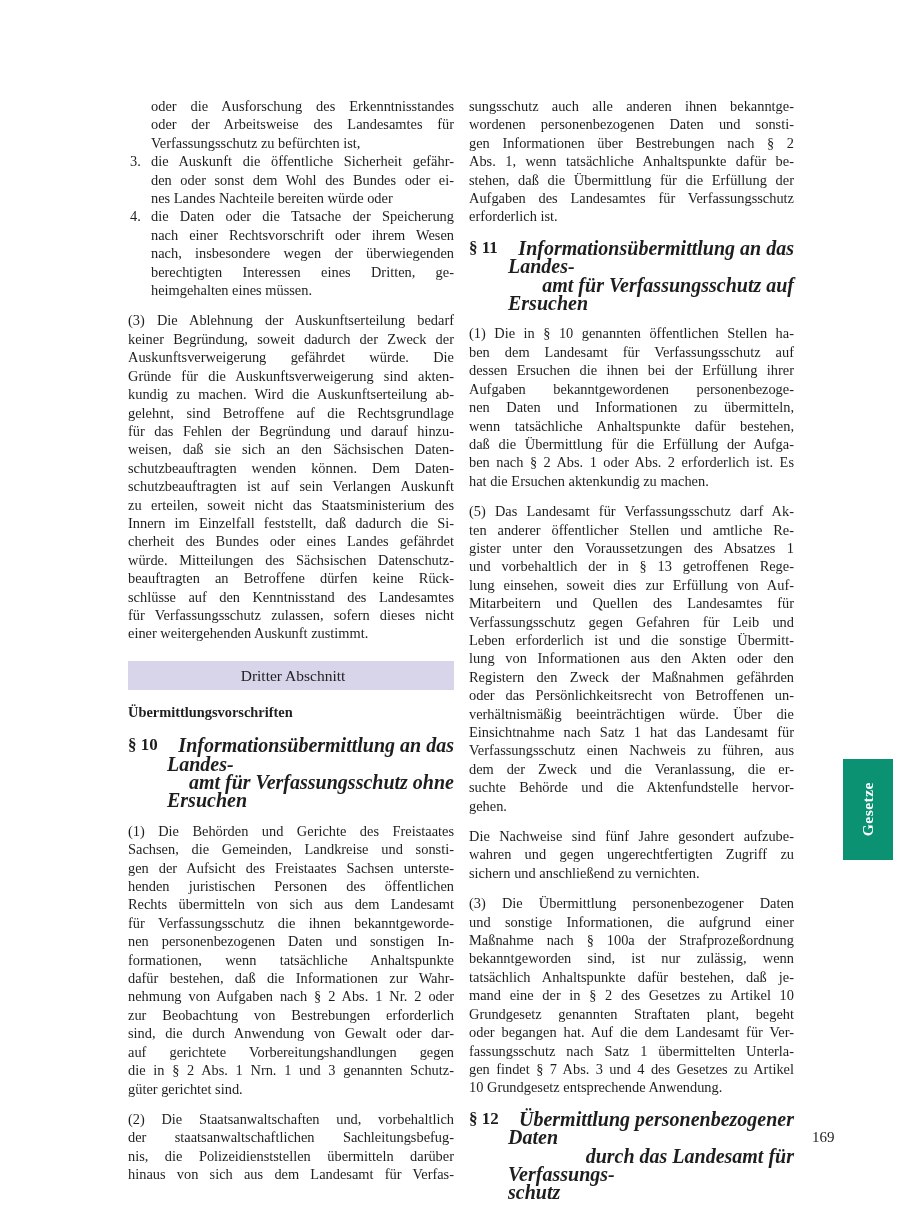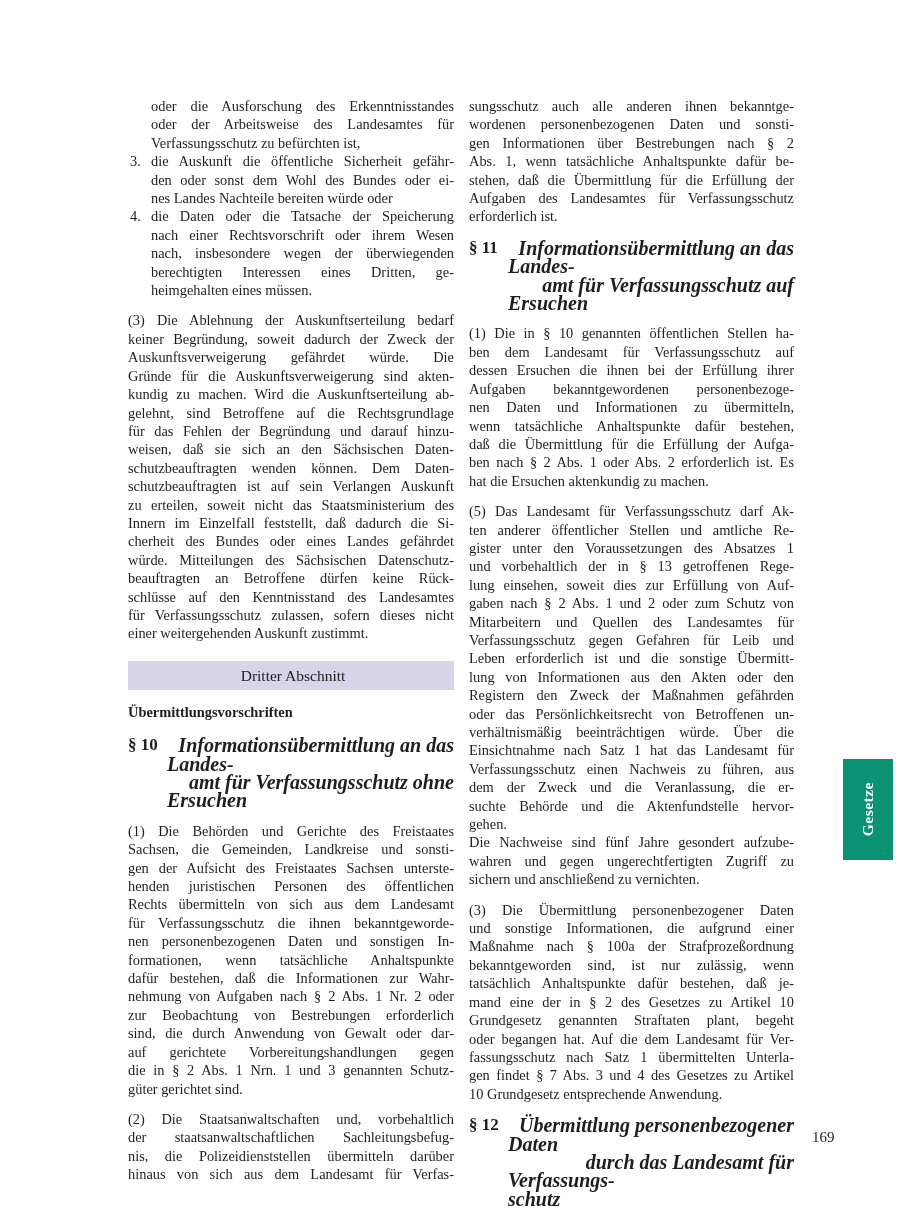--- a/index.html
+++ b/index.html
@@ -19,21 +19,21 @@
     text-align:justify;text-align-last:justify;
     white-space:normal;
   }
   .line.last{text-align-last:left;}
   .list-item{padding-left:23px;}
   .list-item .marker{
     position:absolute;left:2px;top:0;
     font-size:14.4px;line-height:18.4px;
   }
   .paragraph{margin-top:12px;}
-  .paragraph.tight{margin-top:0;}
+  .paragraph.tight{margin-top:12px;}
   .section-header{
     margin-top:18px;margin-bottom:13px;
     background:var(--box,#d8d4ea);
     text-align:center;font-weight:normal;
     font-size:15.5px;line-height:18px;padding:6px 0 5px 4px;
   }
   .heading{
     font-weight:bold;font-size:17.5px;line-height:21px;
     margin-bottom:15px;
   }
@@ -164,21 +164,20 @@
         <div class="line">daß die Übermittlung für die Erfüllung der Aufga-</div>
         <div class="line">ben nach § 2 Abs. 1 oder Abs. 2 erforderlich ist. Es</div>
         <div class="line last">hat die Ersuchen aktenkundig zu machen.</div>
       </div>
       <div class="block paragraph">
         <div class="line">(5) Das Landesamt für Verfassungsschutz darf Ak-</div>
         <div class="line">ten anderer öffentlicher Stellen und amtliche Re-</div>
         <div class="line">gister unter den Voraussetzungen des Absatzes 1</div>
         <div class="line">und vorbehaltlich der in § 13 getroffenen Rege-</div>
         <div class="line">lung einsehen, soweit dies zur Erfüllung von Auf-</div>
-        <div class="line">gaben nach § 2 Abs. 1 und 2 oder zum Schutz von</div>
         <div class="line">Mitarbeitern und Quellen des Landesamtes für</div>
         <div class="line">Verfassungsschutz gegen Gefahren für Leib und</div>
         <div class="line">Leben erforderlich ist und die sonstige Übermitt-</div>
         <div class="line">lung von Informationen aus den Akten oder den</div>
         <div class="line">Registern den Zweck der Maßnahmen gefährden</div>
         <div class="line">oder das Persönlichkeitsrecht von Betroffenen un-</div>
         <div class="line">verhältnismäßig beeinträchtigen würde. Über die</div>
         <div class="line">Einsichtnahme nach Satz 1 hat das Landesamt für</div>
         <div class="line">Verfassungsschutz einen Nachweis zu führen, aus</div>
         <div class="line">dem der Zweck und die Veranlassung, die er-</div>

